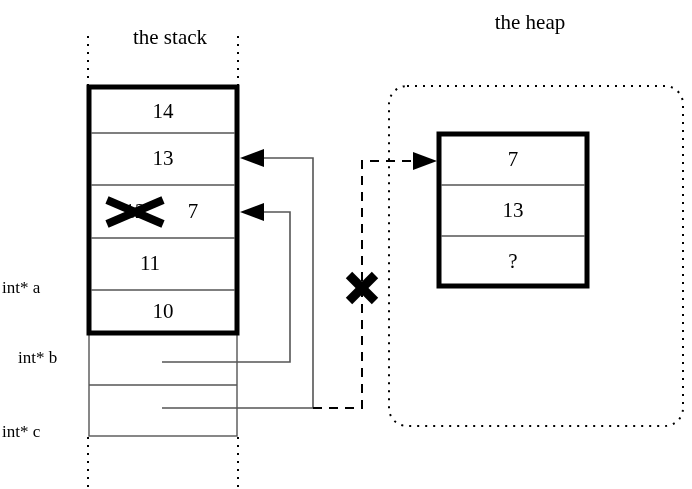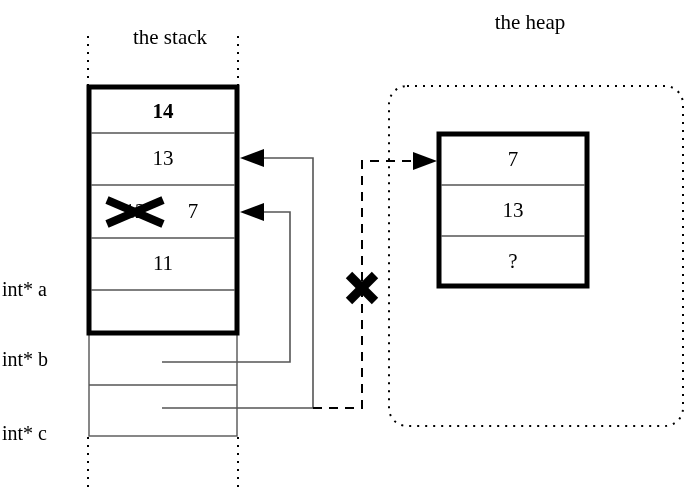--- a/index.html
+++ b/index.html
@@ -20,21 +20,21 @@
     font-size: 21px;
     color: #000000;
     white-space: nowrap;
     text-align: center;
   }
   #stack-title { left: 90px; top: 2px; width: 160px; margin-top: 23px; }
   #heap-title  { left: 430px; top: 10px; width: 200px; }
 
   .var-label {
     position: absolute;
-    font-size: 20px;
+    font-size: 17px;
     color: #000000;
     white-space: nowrap;
     left: 2px;
   }
 
   .cell-value {
     position: absolute;
     font-size: 21px;
     color: #000000;
     text-align: center;
@@ -93,27 +93,28 @@
       <line x1="375" y1="275" x2="349" y2="301" stroke="#000" stroke-width="9" stroke-linecap="butt"></line>
     </g>
 
     <g>
       <line x1="107" y1="200" x2="163" y2="224" stroke="#000" stroke-width="8" stroke-linecap="butt"></line>
       <line x1="163" y1="200" x2="107" y2="224" stroke="#000" stroke-width="8" stroke-linecap="butt"></line>
     </g>
 
   </svg>
 
-  <div class="cell-value" style="left:89px; top:99px;  width:148px;font-weight:bold;">14</div>
+  <div class="cell-value" style="left:89px; top:99px;  width:148px;">14</div>
   <div class="cell-value" style="left:89px; top:146px; width:148px;">13</div>
   <div class="cell-value" style="left:89px; top:199px; width:92px;text-align:center;">12</div>
   <div class="cell-value" style="left:170px; top:199px; width:46px;">7</div>
-  <div class="cell-value" style="left:89px; top:251px; width:148px;">11</div>
+  <div class="cell-value" style="left:76px; top:251px; width:148px;">11</div>
+  <div class="cell-value" style="left:89px; top:299px; width:148px;">10</div>
 
   <div class="cell-value" style="left:439px; top:147px; width:148px;">7</div>
   <div class="cell-value" style="left:439px; top:198px; width:148px;">13</div>
   <div class="cell-value" style="left:439px; top:249px; width:148px;">?</div>
 
   <div class="var-label" style="top:278px;">int* a</div>
-  <div class="var-label" style="top:348px;">int* b</div>
+  <div class="var-label" style="top:348px;margin-left:16px;">int* b</div>
   <div class="var-label" style="top:394px;margin-top:28px;">int* c</div>
 
 </div>
 
 </body></html>

